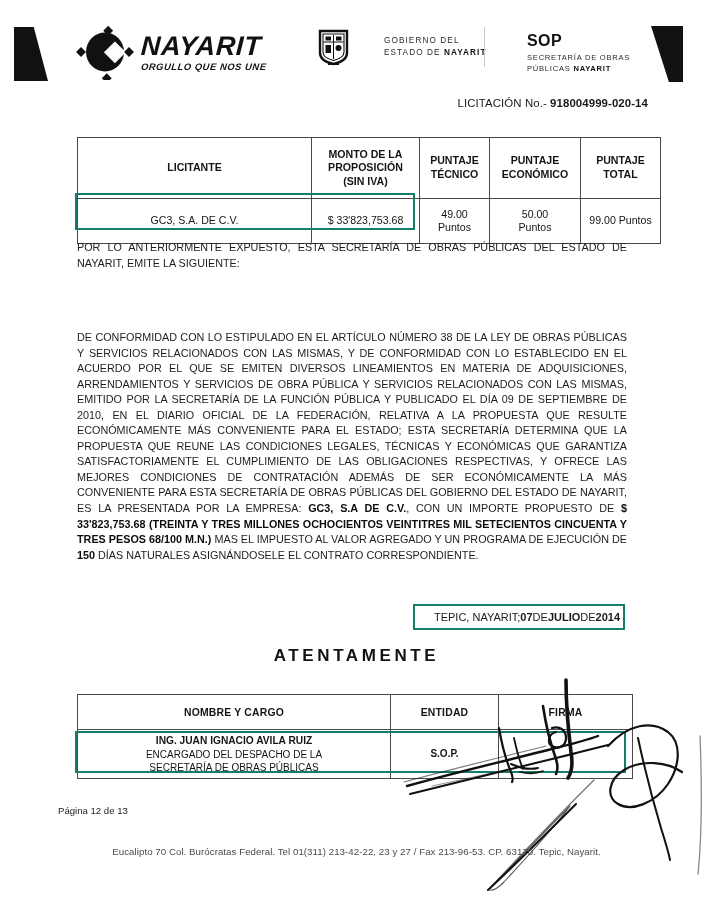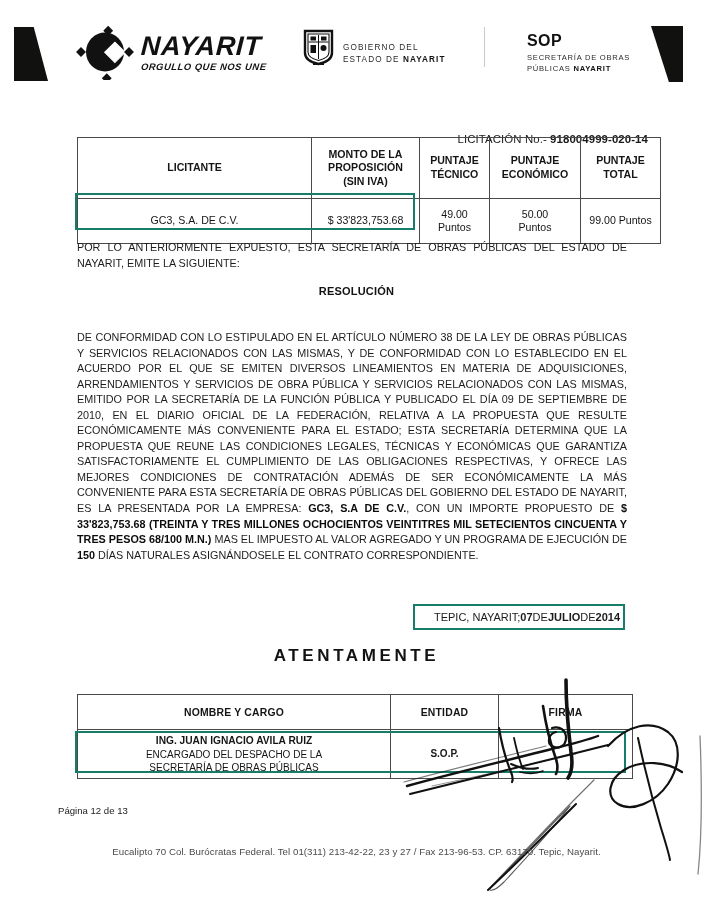--- a/index.html
+++ b/index.html
@@ -77,24 +77,25 @@
     font-weight: bold;
     font-style: italic;
     letter-spacing: 0.55px;
     color: #111;
     margin-top: 2px;
     transform: skewX(-6deg);
   }
 
   .logo-gob {
     position: absolute;
-    left: 302px;
+    left: 317px;
     top: 28px;
     display: flex;
-    align-items: flex-end;
+    align-items: center;
+    gap: 26px;
   }
   .shield {
     width: 33px;
     height: 38px;
     flex: none;
   }
   .gob-words {
     margin-left: 8px;
     font-size: 8.2px;
     letter-spacing: 1.1px;
@@ -135,21 +136,20 @@
   
   .licitacion {
     position: absolute;
     left: 0;
     top: 97px;
     width: 648px;
     text-align: right;
     font-size: 11.4px;
     color: #1a1a1a;
     letter-spacing: 0.1px;
-    margin-top: 36px;
   }
   .licitacion b { font-weight: bold; }
 
   
   .bid-table {
     position: absolute;
     left: 77px;
     top: 137px;
     width: 548px;
     border-collapse: collapse;
@@ -410,21 +410,20 @@
           <span>Puntos</span>
         </td>
         <td>99.00 Puntos</td>
       </tr>
     </tbody>
   </table>
   <div class="hl hl-row"></div>
 
   <div class="para p-intro">POR LO ANTERIORMENTE EXPUESTO, ESTA SECRETARÍA DE OBRAS PÚBLICAS DEL ESTADO DE NAYARIT, EMITE LA SIGUIENTE:</div>
 
-  <div class="resolucion">RESOLUCIÓN</div>
 
   <div class="para p-main"><span>DE CONFORMIDAD CON LO ESTIPULADO EN EL ARTÍCULO NÚMERO 38 DE LA LEY DE OBRAS PÚBLICAS Y SERVICIOS RELACIONADOS CON LAS MISMAS, Y DE CONFORMIDAD CON LO ESTABLECIDO EN EL ACUERDO POR EL QUE SE EMITEN DIVERSOS LINEAMIENTOS EN MATERIA DE ADQUISICIONES, ARRENDAMIENTOS Y SERVICIOS DE OBRA PÚBLICA Y SERVICIOS RELACIONADOS CON LAS MISMAS, EMITIDO POR LA SECRETARÍA DE LA FUNCIÓN PÚBLICA Y PUBLICADO EL DÍA 09 DE SEPTIEMBRE DE 2010, EN EL DIARIO OFICIAL DE LA FEDERACIÓN, RELATIVA A LA PROPUESTA QUE RESULTE ECONÓMICAMENTE MÁS CONVENIENTE PARA EL ESTADO; ESTA SECRETARÍA DETERMINA QUE LA PROPUESTA QUE REUNE LAS CONDICIONES LEGALES, TÉCNICAS Y ECONÓMICAS QUE GARANTIZA SATISFACTORIAMENTE EL CUMPLIMIENTO DE LAS OBLIGACIONES RESPECTIVAS, Y OFRECE LAS MEJORES CONDICIONES DE CONTRATACIÓN ADEMÁS DE SER ECONÓMICAMENTE LA MÁS CONVENIENTE PARA ESTA SECRETARÍA DE OBRAS PÚBLICAS DEL GOBIERNO DEL ESTADO DE NAYARIT, ES LA PRESENTADA POR LA EMPRESA: </span><b>GC3, S.A DE C.V.</b><span>, CON UN IMPORTE PROPUESTO DE </span><b>$ 33'823,753.68</b> <b>(TREINTA Y TRES MILLONES OCHOCIENTOS VEINTITRES MIL SETECIENTOS CINCUENTA Y TRES PESOS 68/100 M.N.)</b><span> MAS EL IMPUESTO AL VALOR AGREGADO Y UN PROGRAMA DE EJECUCIÓN DE </span><b>150</b><span> DÍAS NATURALES ASIGNÁNDOSELE EL CONTRATO CORRESPONDIENTE.</span></div>
 
   <div class="date-text">
       <span>TEPIC, NAYARIT; </span>
       <b>07</b>
       <span> DE </span>
       <b>JULIO</b>
       <span> DE </span>
       <b>2014</b>

